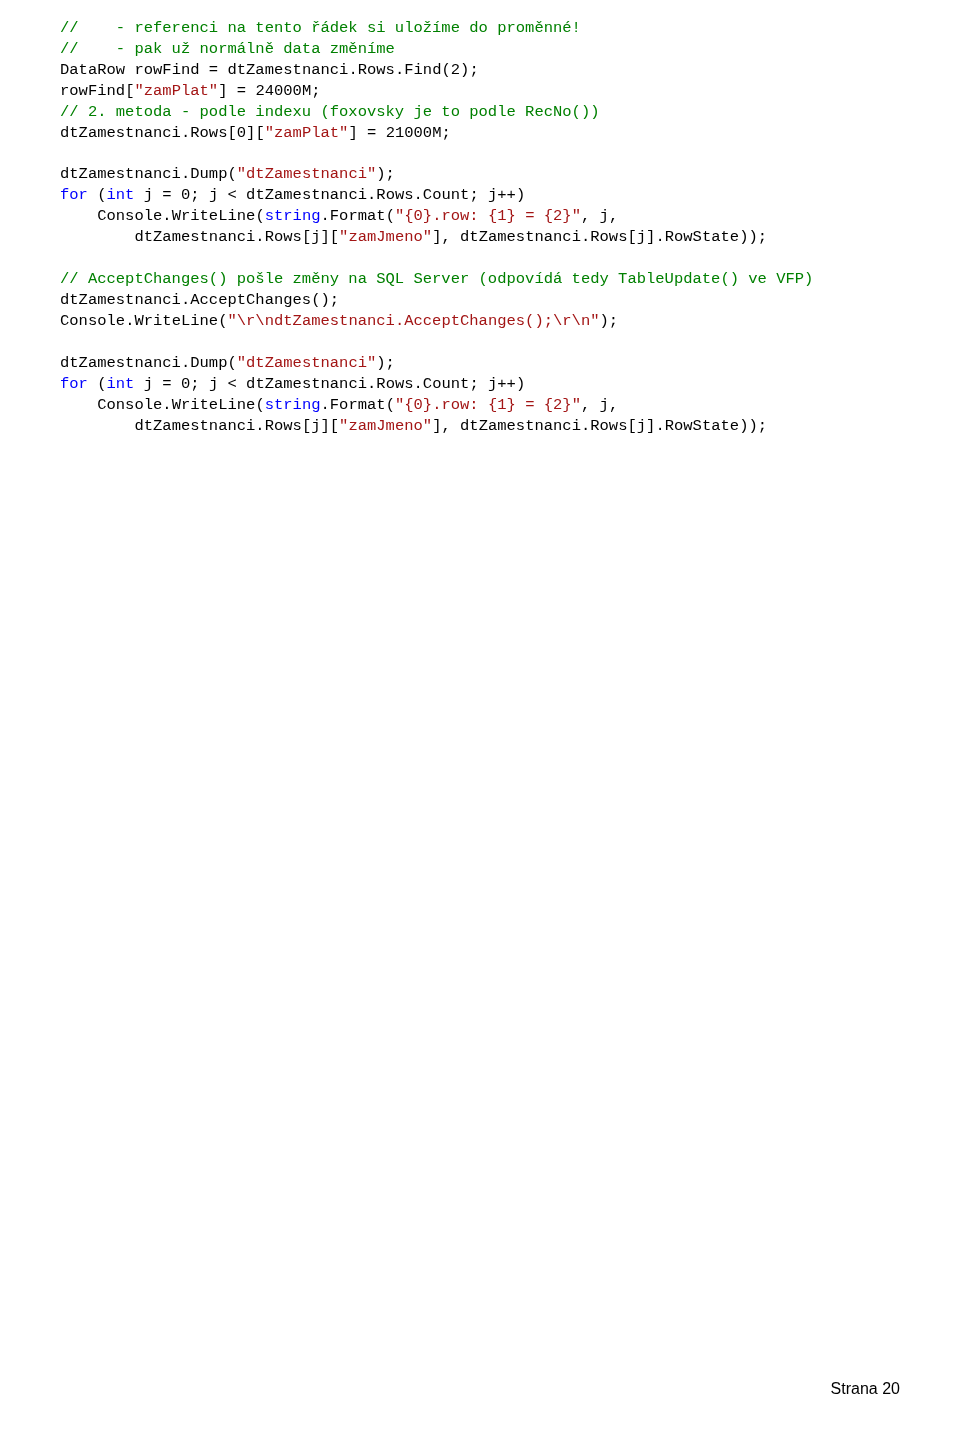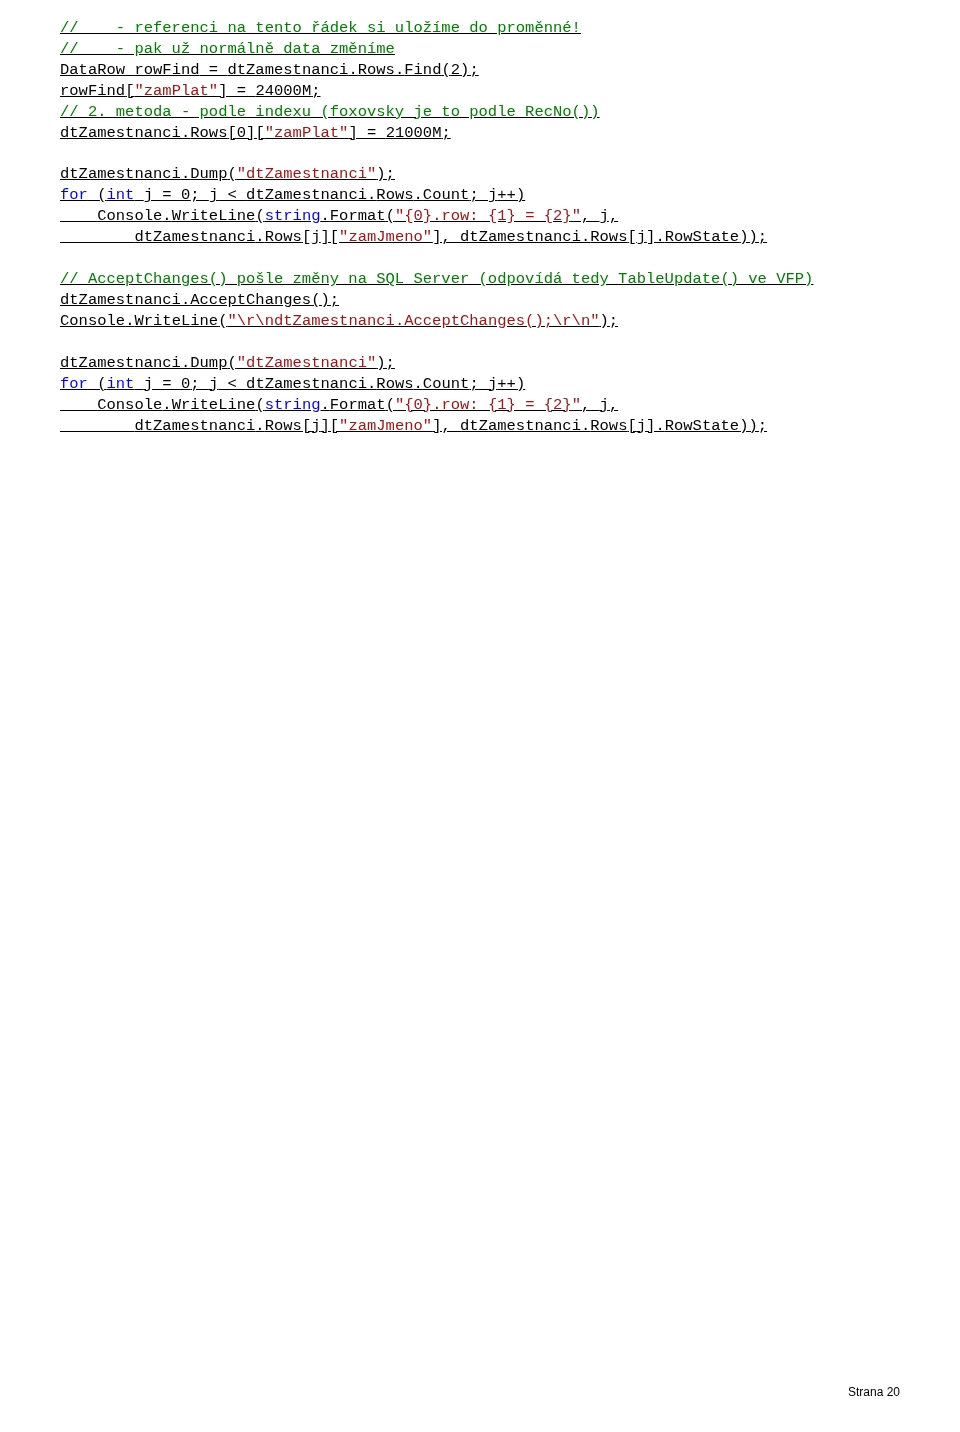--- a/index.html
+++ b/index.html
@@ -13,32 +13,31 @@
     background: #ffffff;
     font-family: 'Consolas', 'Courier New', monospace;
     font-size: 15.5px;
     line-height: 1.35;
     position: relative;
     padding: 18px 60px 0 60px;
   }
   .code-block {
     white-space: pre;
     color: #000000;
-    text-decoration: underline;
   }
   .comment { color: #008000; }
   .keyword { color: #0000ff; }
   .string { color: #a31515; }
   .black { color: #000000; }
   .footer {
     position: absolute;
     bottom: 32px;
     right: 60px;
     font-family: Arial, sans-serif;
-    font-size: 12px;
+    font-size: 16px;
     color: #000000;
   }
 </style>
 </head>
 <body>
 
 <div class="code-block"><span class="comment">//    - referenci na tento řádek si uložíme do proměnné!</span>
 <span class="comment">//    - pak už normálně data změníme</span>
 <span class="black">DataRow</span><span class="black"> </span><span class="black">rowFind</span><span class="black"> = </span><span class="black">dtZamestnanci</span><span class="black">.</span><span class="black">Rows</span><span class="black">.</span><span class="black">Find</span><span class="black">(</span><span class="black">2</span><span class="black">);</span>
 <span class="black">rowFind</span><span class="black">[</span><span class="string">"zamPlat"</span><span class="black">] = </span><span class="black">24000M</span><span class="black">;</span>

